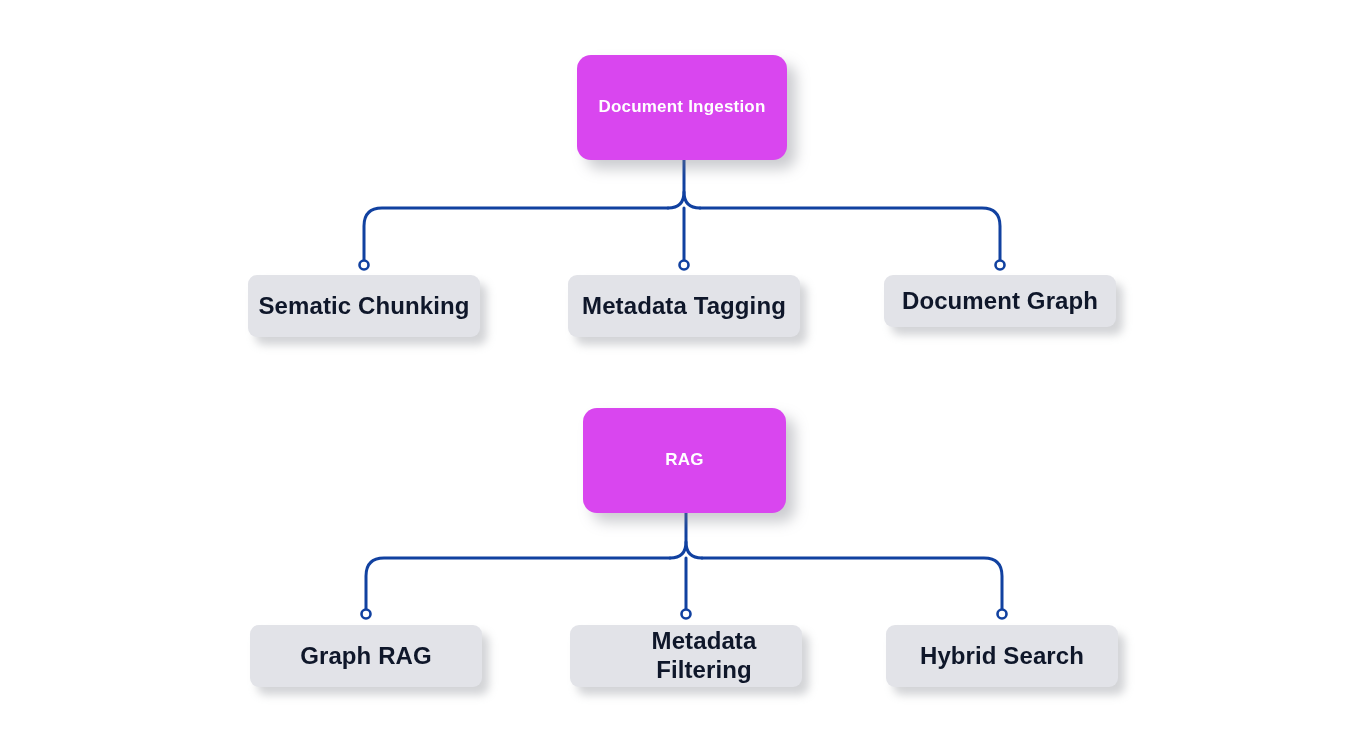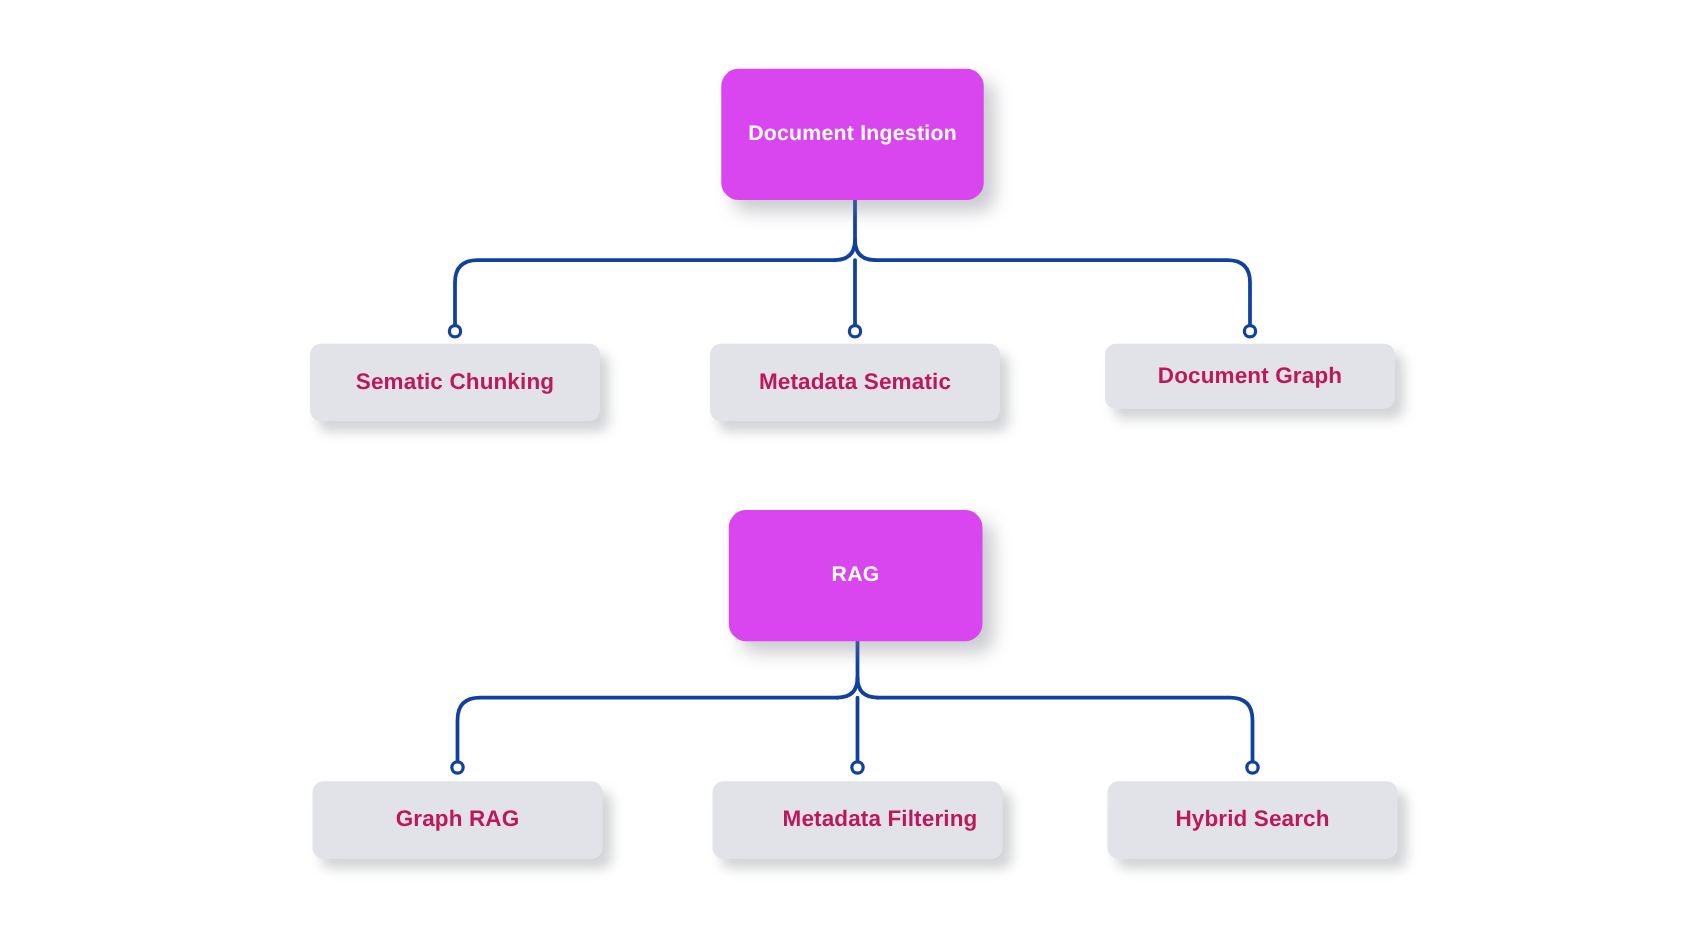--- a/index.html
+++ b/index.html
@@ -41,23 +41,23 @@
     background: #d946ef;
     color: #ffffff;
     border-radius: 14px;
     font-size: 17px;
     font-weight: bold;
     letter-spacing: 0.2px;
     box-shadow: 9px 9px 14px rgba(125,128,138,0.40);
   }
   .node-leaf {
     background: #e2e3e8;
-    color: #be185d;
+    color: #0f172a;
     border-radius: 9px;
-    font-size: 18px;
+    font-size: 24px;
     font-weight: bold;
     letter-spacing: 0.1px;
     box-shadow: 7px 8px 9px rgba(150,152,160,0.42);
   }
   .node-label {
     display: block;
     padding: 0 10px;
   }
 </style>
 </head>
@@ -99,21 +99,21 @@
 
   <div class="node node-root" style="left:577px; top:55px; width:210px; height:105px;">
     <span class="node-label">Document Ingestion</span>
   </div>
 
   <div class="node node-leaf" style="left:248px; top:275px; width:232px; height:62px;">
     <span class="node-label">Sematic Chunking</span>
   </div>
 
   <div class="node node-leaf" style="left:568px; top:275px; width:232px; height:62px;">
-    <span class="node-label">Metadata Sematic</span>
+    <span class="node-label">Metadata Tagging</span>
   </div>
 
   <div class="node node-leaf" style="left:884px; top:275px; width:232px; height:52px;">
     <span class="node-label">Document Graph</span>
   </div>
 
   <div class="node node-root" style="left:583px; top:408px; width:203px; height:105px;">
     <span class="node-label">RAG</span>
   </div>
 

